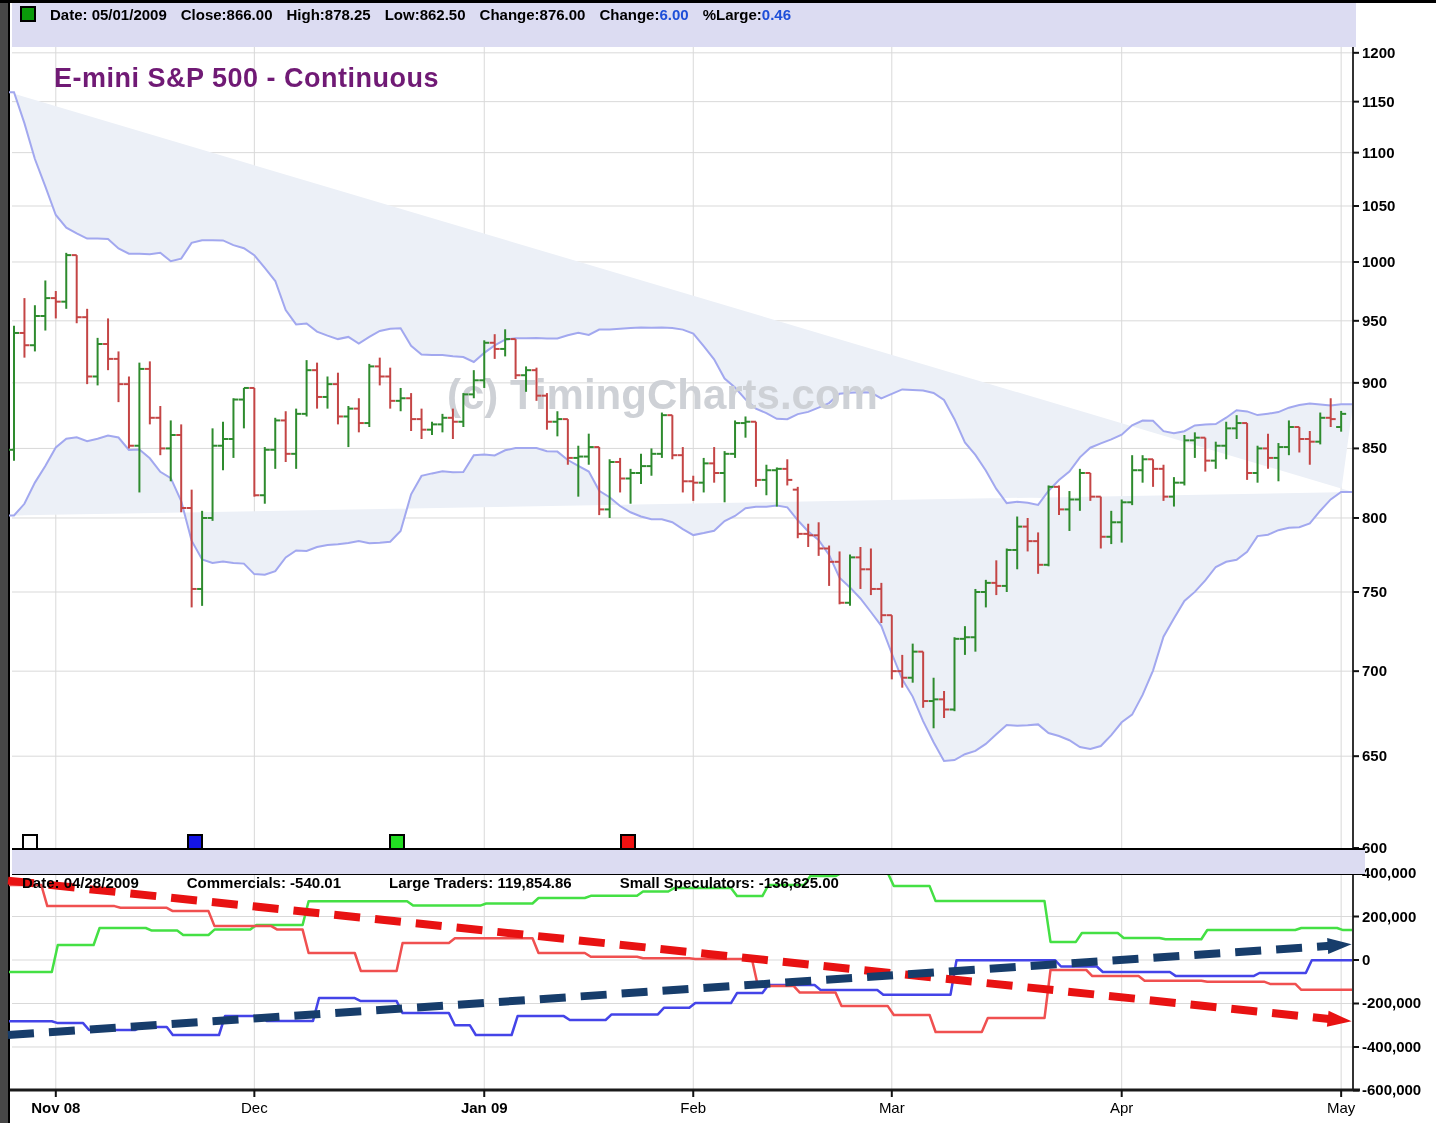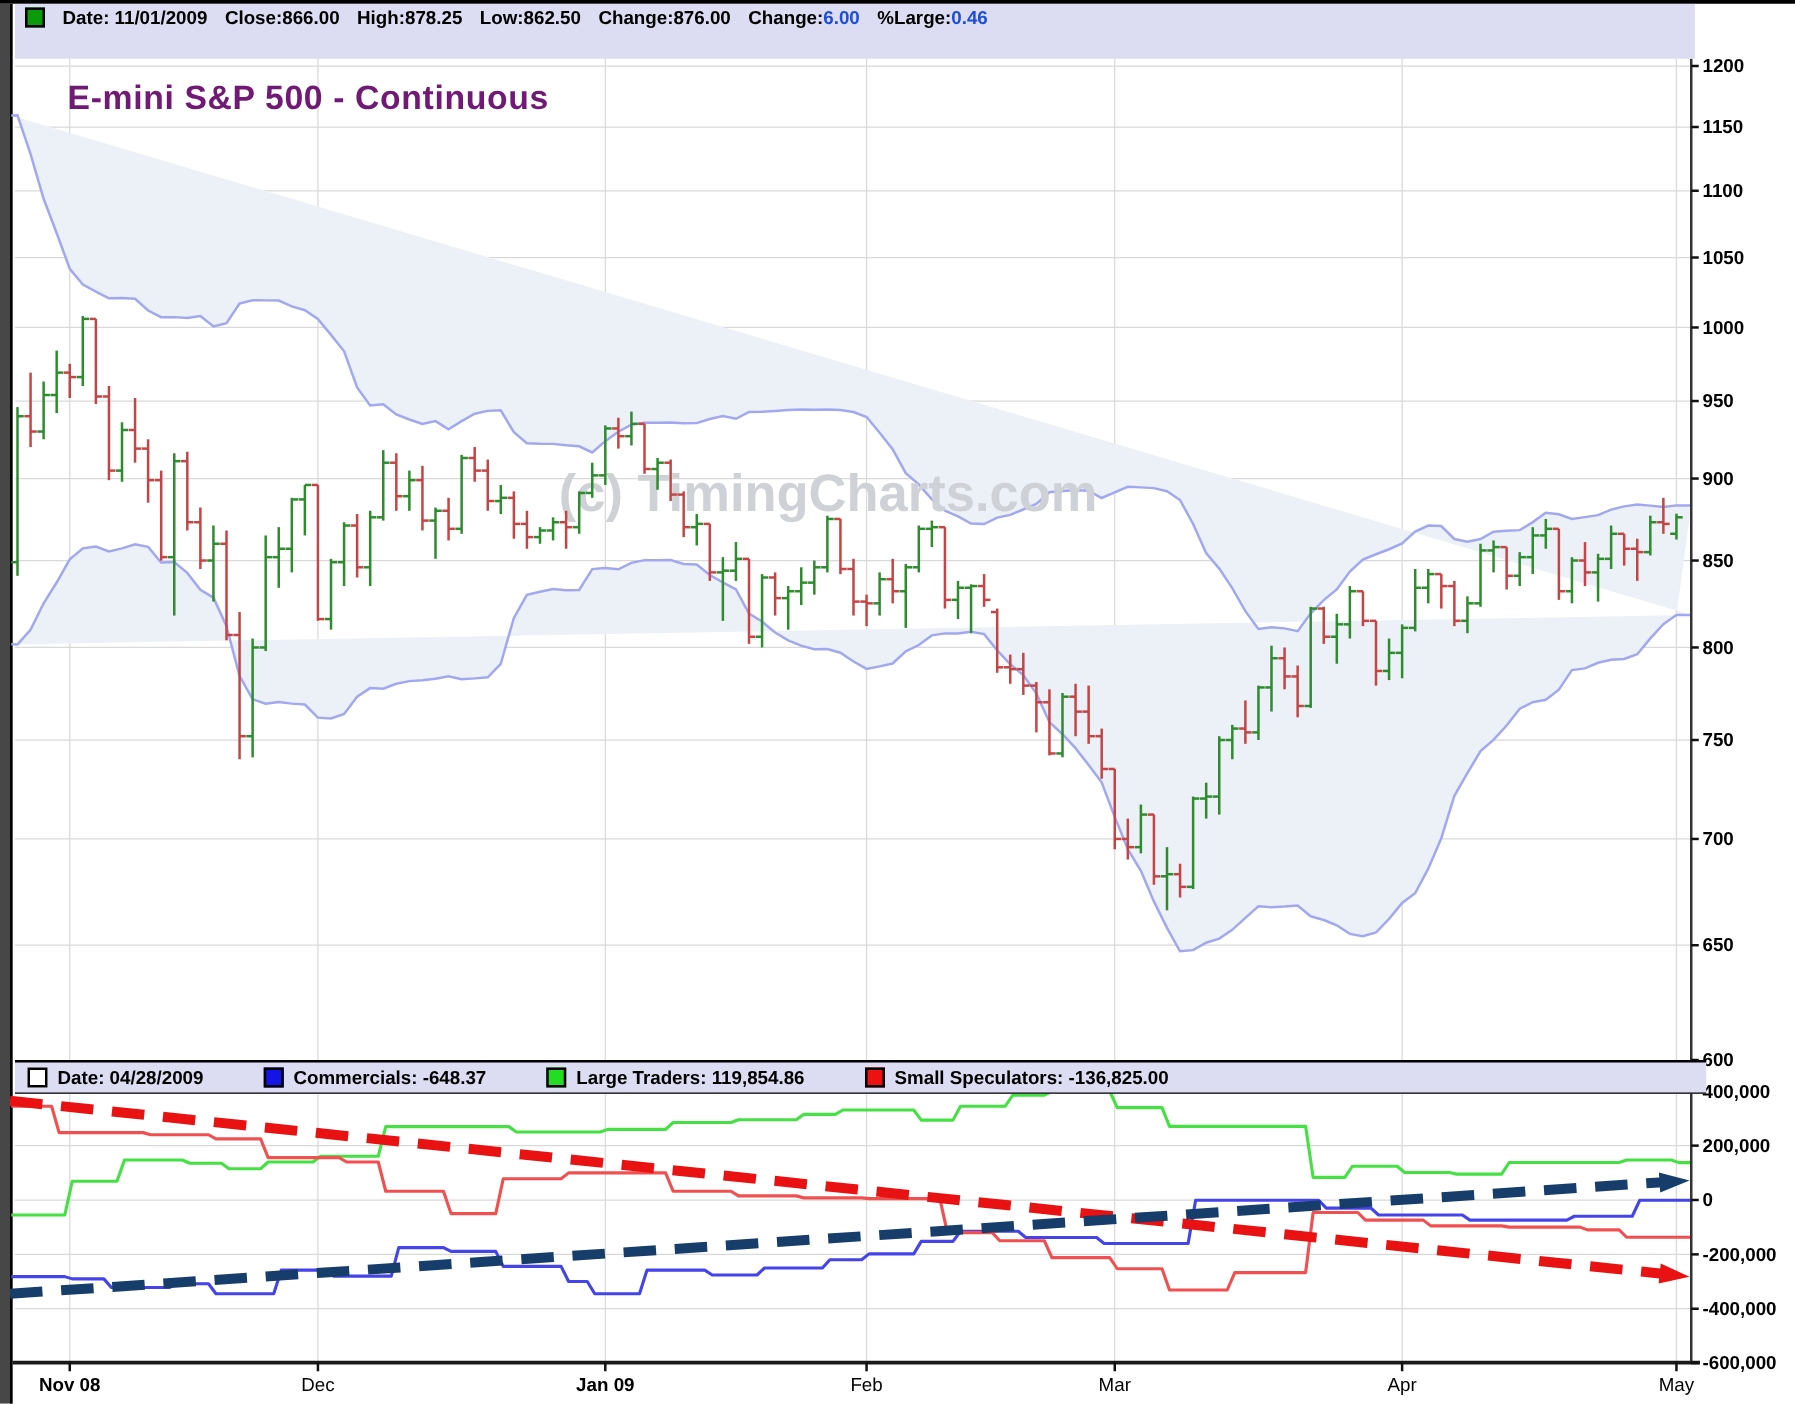--- a/index.html
+++ b/index.html
@@ -19,21 +19,21 @@
   .sq-white{background:#ffffff;}
   .sq-comm{background:#1414e6;}
   .sq-large{background:#22dd22;}
   .sq-small{background:#ee1111;}
   .grn{color:#1d4ed8;}
   .chart-title{position:absolute;left:54px;top:60px;font-size:27px;font-weight:bold;color:#701a75;letter-spacing:0.5px;}
   .cot-hdr{position:absolute;left:12px;top:845px;width:1343px;height:24px;background:#dcdcf2;
     border-top:2px solid #000;border-bottom:1px solid #000;
     display:flex;align-items:center;gap:48px;padding-left:10px;
     font-size:15px;font-weight:bold;color:#000;white-space:nowrap;}
-  .legend-item{display:flex;gap:8px;}
+  .legend-item{display:flex;gap:24px;flex-direction:column;}
 </style>
 </head>
 <body>
 
 <div class="page">
   <div class="lframe"></div>
 
   <svg id="csvg" width="1436" height="1123">
       <line x1="12" y1="49.82155446163074" x2="1353" y2="49.82155446163074" stroke="#d9d9d9" stroke-width="1"></line>
       <line x1="12" y1="98.64594412287329" x2="1353" y2="98.64594412287329" stroke="#d9d9d9" stroke-width="1"></line>
@@ -512,40 +512,40 @@
       <text x="891.8" y="1110" font-size="15" font-family="&quot;Liberation Sans&quot;,sans-serif" font-weight="normal" fill="#000" text-anchor="middle">Mar</text>
       <line x1="1121.6999999999998" y1="1087" x2="1121.6999999999998" y2="1094" stroke="#111" stroke-width="2"></line>
       <text x="1121.6999999999998" y="1110" font-size="15" font-family="&quot;Liberation Sans&quot;,sans-serif" font-weight="normal" fill="#000" text-anchor="middle">Apr</text>
       <line x1="1341.1499999999999" y1="1087" x2="1341.1499999999999" y2="1094" stroke="#111" stroke-width="2"></line>
       <text x="1341.1499999999999" y="1110" font-size="15" font-family="&quot;Liberation Sans&quot;,sans-serif" font-weight="normal" fill="#000" text-anchor="middle">May</text>
     </svg>
 
   <div class="hdr">
     <div class="hdr-row">
       <span class="sq sq-price"></span>
-      <span>Date: 11/01/2009</span>
+      <span>Date: 05/01/2009</span>
       <span>Close:866.00</span>
       <span>High:878.25</span>
       <span>Low:862.50</span>
       <span>Change:876.00</span>
       <span><span>Change:</span><span class="grn">6.00</span></span>
       <span><span>%Large:</span><span class="grn">0.46</span></span>
     </div>
   </div>
 
   <div class="chart-title">E-mini S&amp;P 500 - Continuous</div>
 
   <div class="cot-hdr">
     <span class="legend-item">
       <span class="sq sq-white"></span>
       <span>Date: 04/28/2009</span>
     </span>
     <span class="legend-item">
       <span class="sq sq-comm"></span>
-      <span>Commercials: -648.37</span>
+      <span>Commercials: -540.01</span>
     </span>
     <span class="legend-item">
       <span class="sq sq-large"></span>
       <span>Large Traders: 119,854.86</span>
     </span>
     <span class="legend-item">
       <span class="sq sq-small"></span>
       <span>Small Speculators: -136,825.00</span>
     </span>
   </div>

